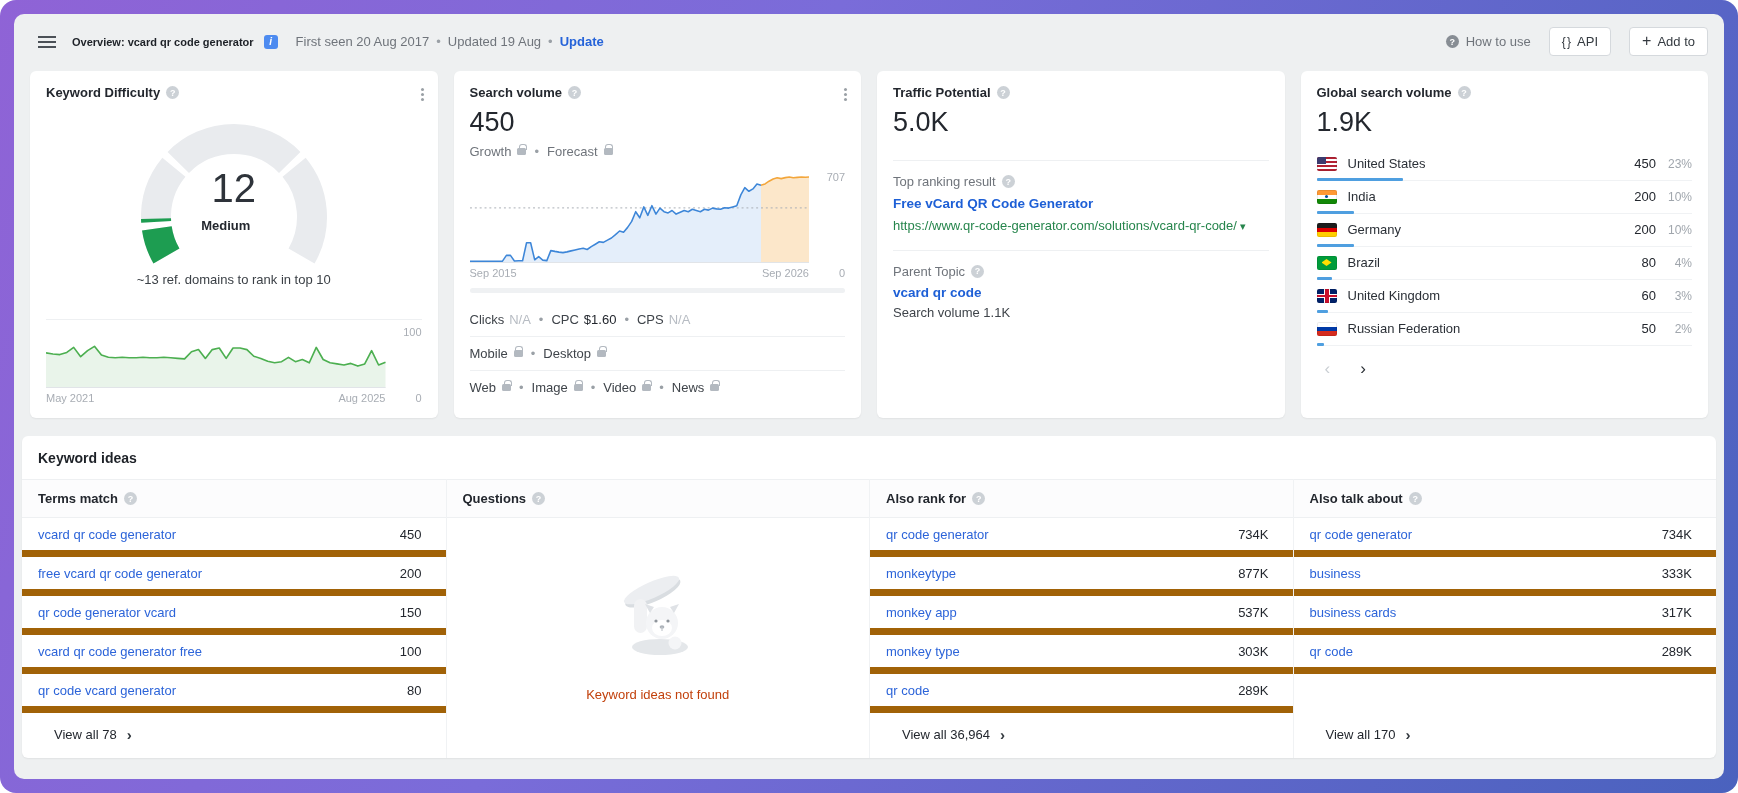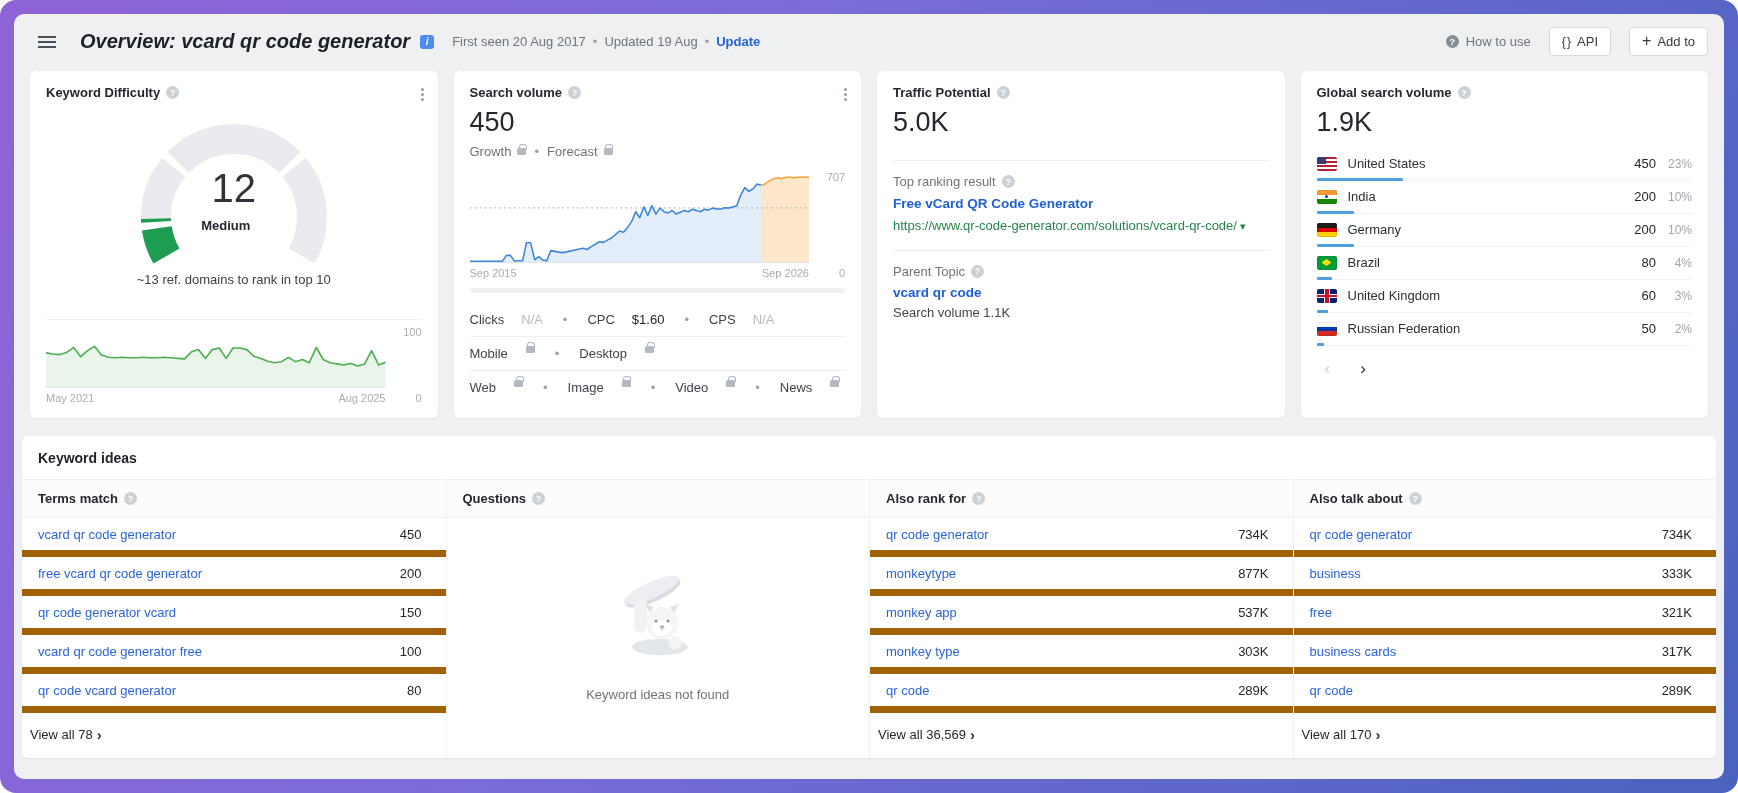--- a/index.html
+++ b/index.html
@@ -6,21 +6,21 @@
   body { background:#fff; font-family:"Liberation Sans", sans-serif; -webkit-font-smoothing:antialiased; }
   .bg { width:1738px; height:793px; position:relative; border-radius:16px;
         background:linear-gradient(115deg,#8f63d6 0%, #7a6cd9 40%, #4a62be 100%); overflow:hidden; }
   .app { position:absolute; inset:14px; background:#eef0f1; border-radius:10px; overflow:hidden;
          display:flex; flex-direction:column; }
 
   
   header { display:flex; align-items:center; gap:10px; padding:13px 16px 13px 18px; }
   .burger { width:18px; height:2px; background:#4b5157; position:relative; margin:0 6px; cursor:pointer;
             box-shadow:0 -5px 0 #4b5157, 0 5px 0 #4b5157; }
-  h1 { font-size:20px; font-weight:700; color:#1d2127; margin-left:8px;font-style:italic; }
+  h1 { font-size:11px; font-weight:700; color:#1d2127; margin-left:0; }
   .info-badge { width:14px; height:14px; border-radius:3px; background:#4d8bf0; color:#fff; font-size:10px;
                 font-weight:700; display:inline-flex; align-items:center; justify-content:center; font-style:italic; }
   .meta { display:flex; align-items:center; font-size:13px; color:#6f747b; margin-left:8px; }
   .meta .dot { margin:0 7px; color:#9aa0a6; }
   .update { color:#2563d9; font-weight:600; cursor:pointer; text-decoration:none; }
   .spacer { flex:1; }
   .howto { display:flex; align-items:center; gap:7px; color:#6f747b; font-size:13px; cursor:pointer; }
   .q { display:inline-flex; align-items:center; justify-content:center; width:13px; height:13px; border-radius:50%;
        background:#ccd1d6; color:#fff; font-size:9px; font-weight:700; margin-left:6px; vertical-align:-2px; flex:0 0 auto;}
   .q.dark { background:#878d94; margin:0; }
@@ -57,22 +57,22 @@
   .spark-block { position:relative; padding-right:36px; margin-top:10px; }
   .ylab { position:absolute; right:0; font-size:11px; color:#a8adb4; }
   .ylab.top { top:-4px; } .ylab.bottom { bottom:0; }
   .spark-chart { width:100%; }
   .xlabels { display:flex; justify-content:space-between; font-size:11px; color:#a8adb4; margin-top:4px; }
   .divider { height:1px; background:#eef0f2; margin-top:12px; }
   .mt-auto { margin-top:auto; }
 
   
   .mini-strip { height:5px; background:#eff1f3; border-radius:3px; margin-top:9px; }
-  .stat-row { display:flex; align-items:flex-start; padding:9px 0; font-size:13px; color:#3f444a;
-              border-bottom:1px solid #eef0f2;gap:12px; }
+  .stat-row { display:flex; align-items:center; padding:9px 0; font-size:13px; color:#3f444a;
+              border-bottom:1px solid #eef0f2; }
   .stat-row:last-child { border-bottom:none; }
   .sdot { margin:0 8px; color:#9aa0a6; }
   .slabel { color:#3f444a; }
   .sval { color:#23272e; margin-left:5px; }
   .sval.muted { color:#b7bcc3; }
 
   
   .sub-label { font-size:13px; color:#6f747b; display:flex; align-items:center; margin-top:2px; }
   .blue-link { color:#1d5fd6; font-weight:700; font-size:13.5px; text-decoration:none; cursor:pointer;
                display:inline-block; margin-top:7px; }
@@ -114,25 +114,25 @@
   .ideas-title { font-size:14px; font-weight:700; color:#1d2127; padding:14px 16px 13px; }
   .idea-cols { display:grid; grid-template-columns:repeat(4,1fr); }
   .idea-col { border-left:1px solid #f0f2f4; display:flex; flex-direction:column; }
   .idea-col:first-child { border-left:none; }
   .col-head { padding:11px 16px; border-top:1px solid #eef0f2; border-bottom:1px solid #eef0f2;
               font-weight:700; font-size:13px; color:#23272e; background:#fcfcfd; display:flex; align-items:center; }
   .idea-row { display:flex; align-items:center; justify-content:space-between; padding:8.5px 16px;
               border-bottom:7px solid #a16207; }
   .idea-link { color:#2c64d9; font-size:13px; text-decoration:none; cursor:pointer; }
   .idea-val { color:#23272e; font-size:13px; margin-right:8px; }
-  .col-foot { display:flex; align-items:center; gap:4px; padding:14px 8px 16px; font-size:13px; color:#23272e;
+  .col-foot { display:flex; align-items:center; gap:10px; padding:14px 32px 16px; font-size:13px; color:#23272e;
               cursor:pointer; margin-top:auto; }
   .col-foot .chev { color:#343a40; font-size:15px; font-weight:700; line-height:1; }
   .empty { display:flex; flex-direction:column; align-items:center; justify-content:center; flex:1; padding:16px 0 24px; }
-  .empty-caption { font-size:13px; color:#737373; margin-top:28px; }
+  .empty-caption { font-size:13px; color:#c2410c; margin-top:28px; }
 </style>
 </head>
 <body>
 
 <div class="bg">
   <div class="app">
 
     <header>
       <span class="burger"></span>
       <h1>Overview: vcard qr code generator</h1>
@@ -436,44 +436,40 @@
               <div class="idea-row">
                 <a class="idea-link">monkey type</a>
                 <span class="idea-val">303K</span>
               </div>
               <div class="idea-row">
                 <a class="idea-link">qr code</a>
                 <span class="idea-val">289K</span>
               </div>
             </div>
           <div class="col-foot">
-            <span>View all 36,569</span>
+            <span>View all 36,964</span>
             <span class="chev">›</span>
           </div>
         </div>
 
         <div class="idea-col">
           <div class="col-head">
             <span>Also talk about</span>
             <span class="q">?</span>
           </div>
           <div class="col-rows">
               <div class="idea-row">
                 <a class="idea-link">qr code generator</a>
                 <span class="idea-val">734K</span>
               </div>
               <div class="idea-row">
                 <a class="idea-link">business</a>
                 <span class="idea-val">333K</span>
               </div>
               <div class="idea-row">
-                <a class="idea-link">free</a>
-                <span class="idea-val">321K</span>
-              </div>
-              <div class="idea-row">
                 <a class="idea-link">business cards</a>
                 <span class="idea-val">317K</span>
               </div>
               <div class="idea-row">
                 <a class="idea-link">qr code</a>
                 <span class="idea-val">289K</span>
               </div>
             </div>
           <div class="col-foot">
             <span>View all 170</span>

